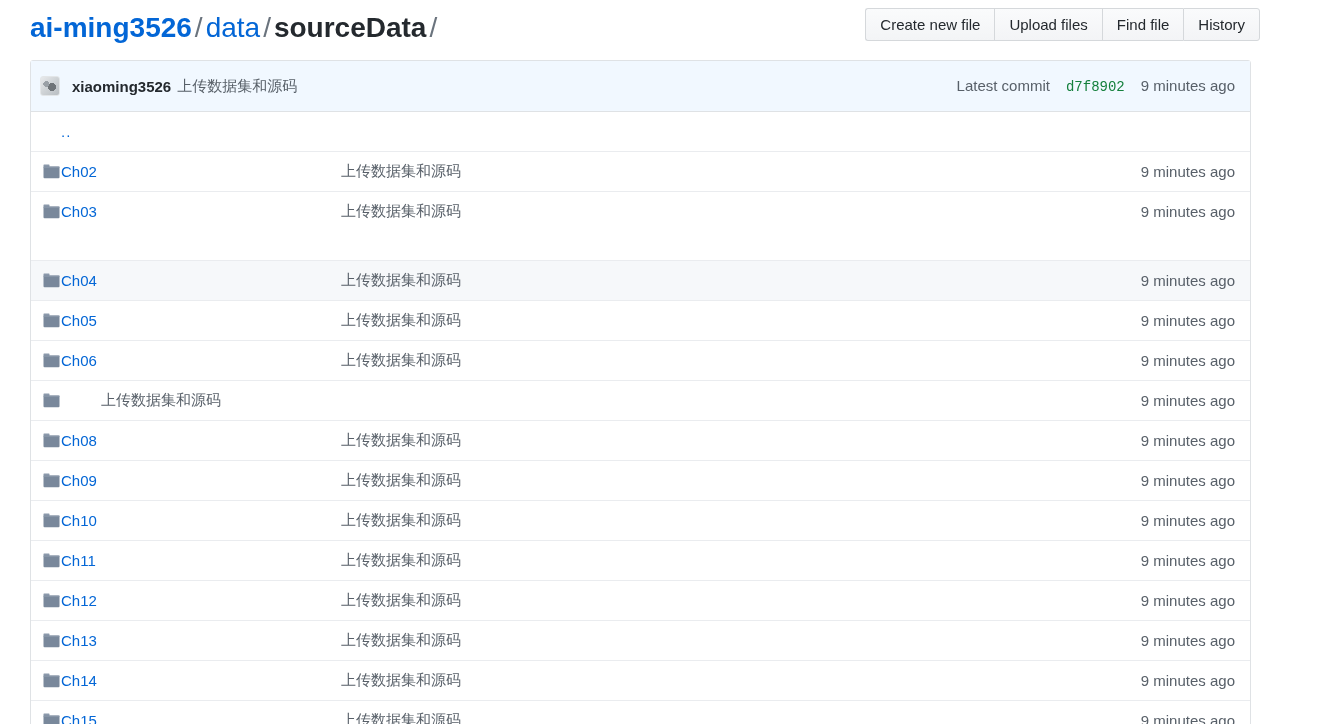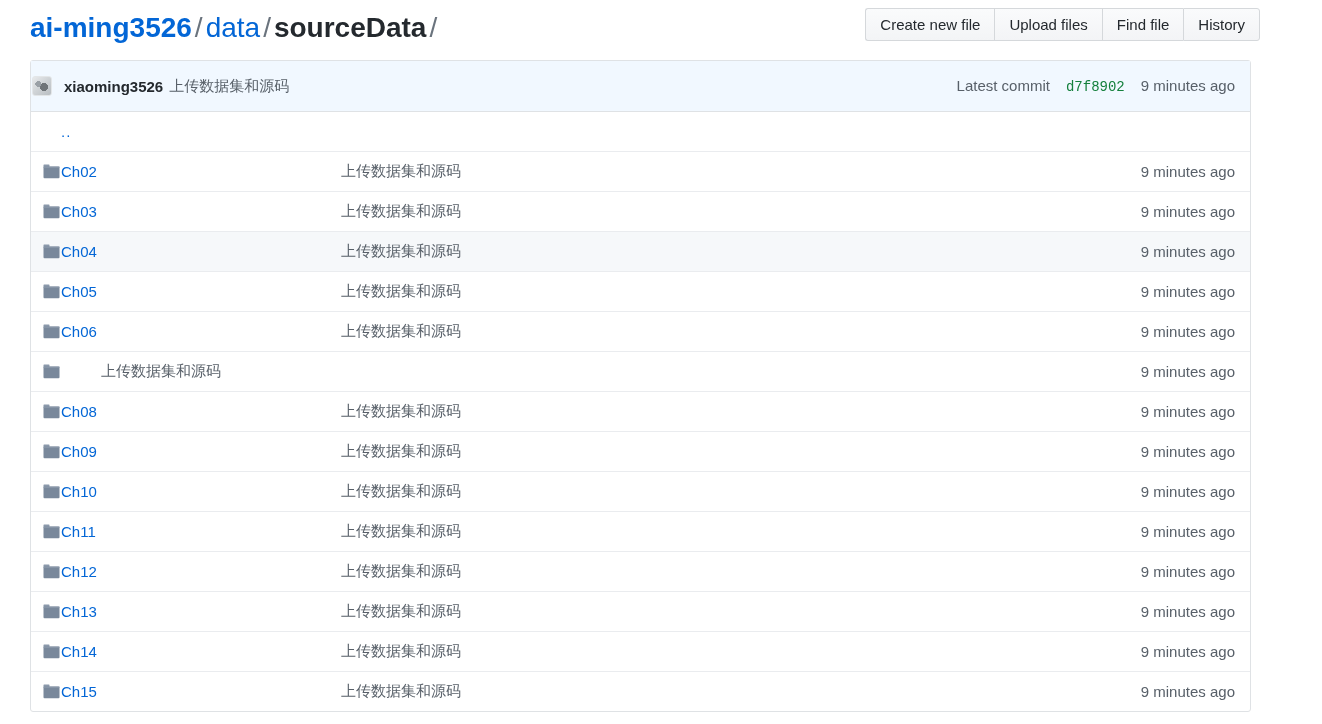--- a/index.html
+++ b/index.html
@@ -53,21 +53,21 @@
     border: 1px solid #dfe2e5;
     border-radius: 3px;
     background: #fff;
   }
 
   .commit-bar {
     display: flex; align-items: center;
     height: 51px;
     background: #f1f8ff;
     border-bottom: 1px solid #dfe2e5;
-    padding: 0 15px 0 1px;
+    padding: 0 15px 0 9px;
   }
   .avatar {
     width: 20px; height: 20px; flex: 0 0 20px;
     border-radius: 3px;
     background:
       radial-gradient(circle at 30% 38%, #9aa0a6 0 3px, transparent 3px),
       radial-gradient(circle at 62% 55%, #6f7478 0 4px, transparent 4px),
       linear-gradient(135deg,#e8eaec 0%,#cfd3d6 48%,#b9bec2 100%);
     border: 1px solid #e3e6e8;
     margin-right: 12px;
@@ -91,21 +91,21 @@
   }
 
   
   .row {
     display: flex; align-items: center;
     height: 40px;
     border-top: 1px solid #eaecef;
     font-size: 15px;
   }
   .row:first-of-type { border-top: 0; }
-  .row.hovered { background: #f6f8fa; }
+  .row.hovered { background: #f6f8fa; margin-top: 29px; }
   .row.updir { height: 39px; }
 
   .cell-icon {
     flex: 0 0 30px;
     padding-left: 12px;
     display: flex; align-items: center;
   }
   .folder-icon { display: block; }
 
   .cell-name {

